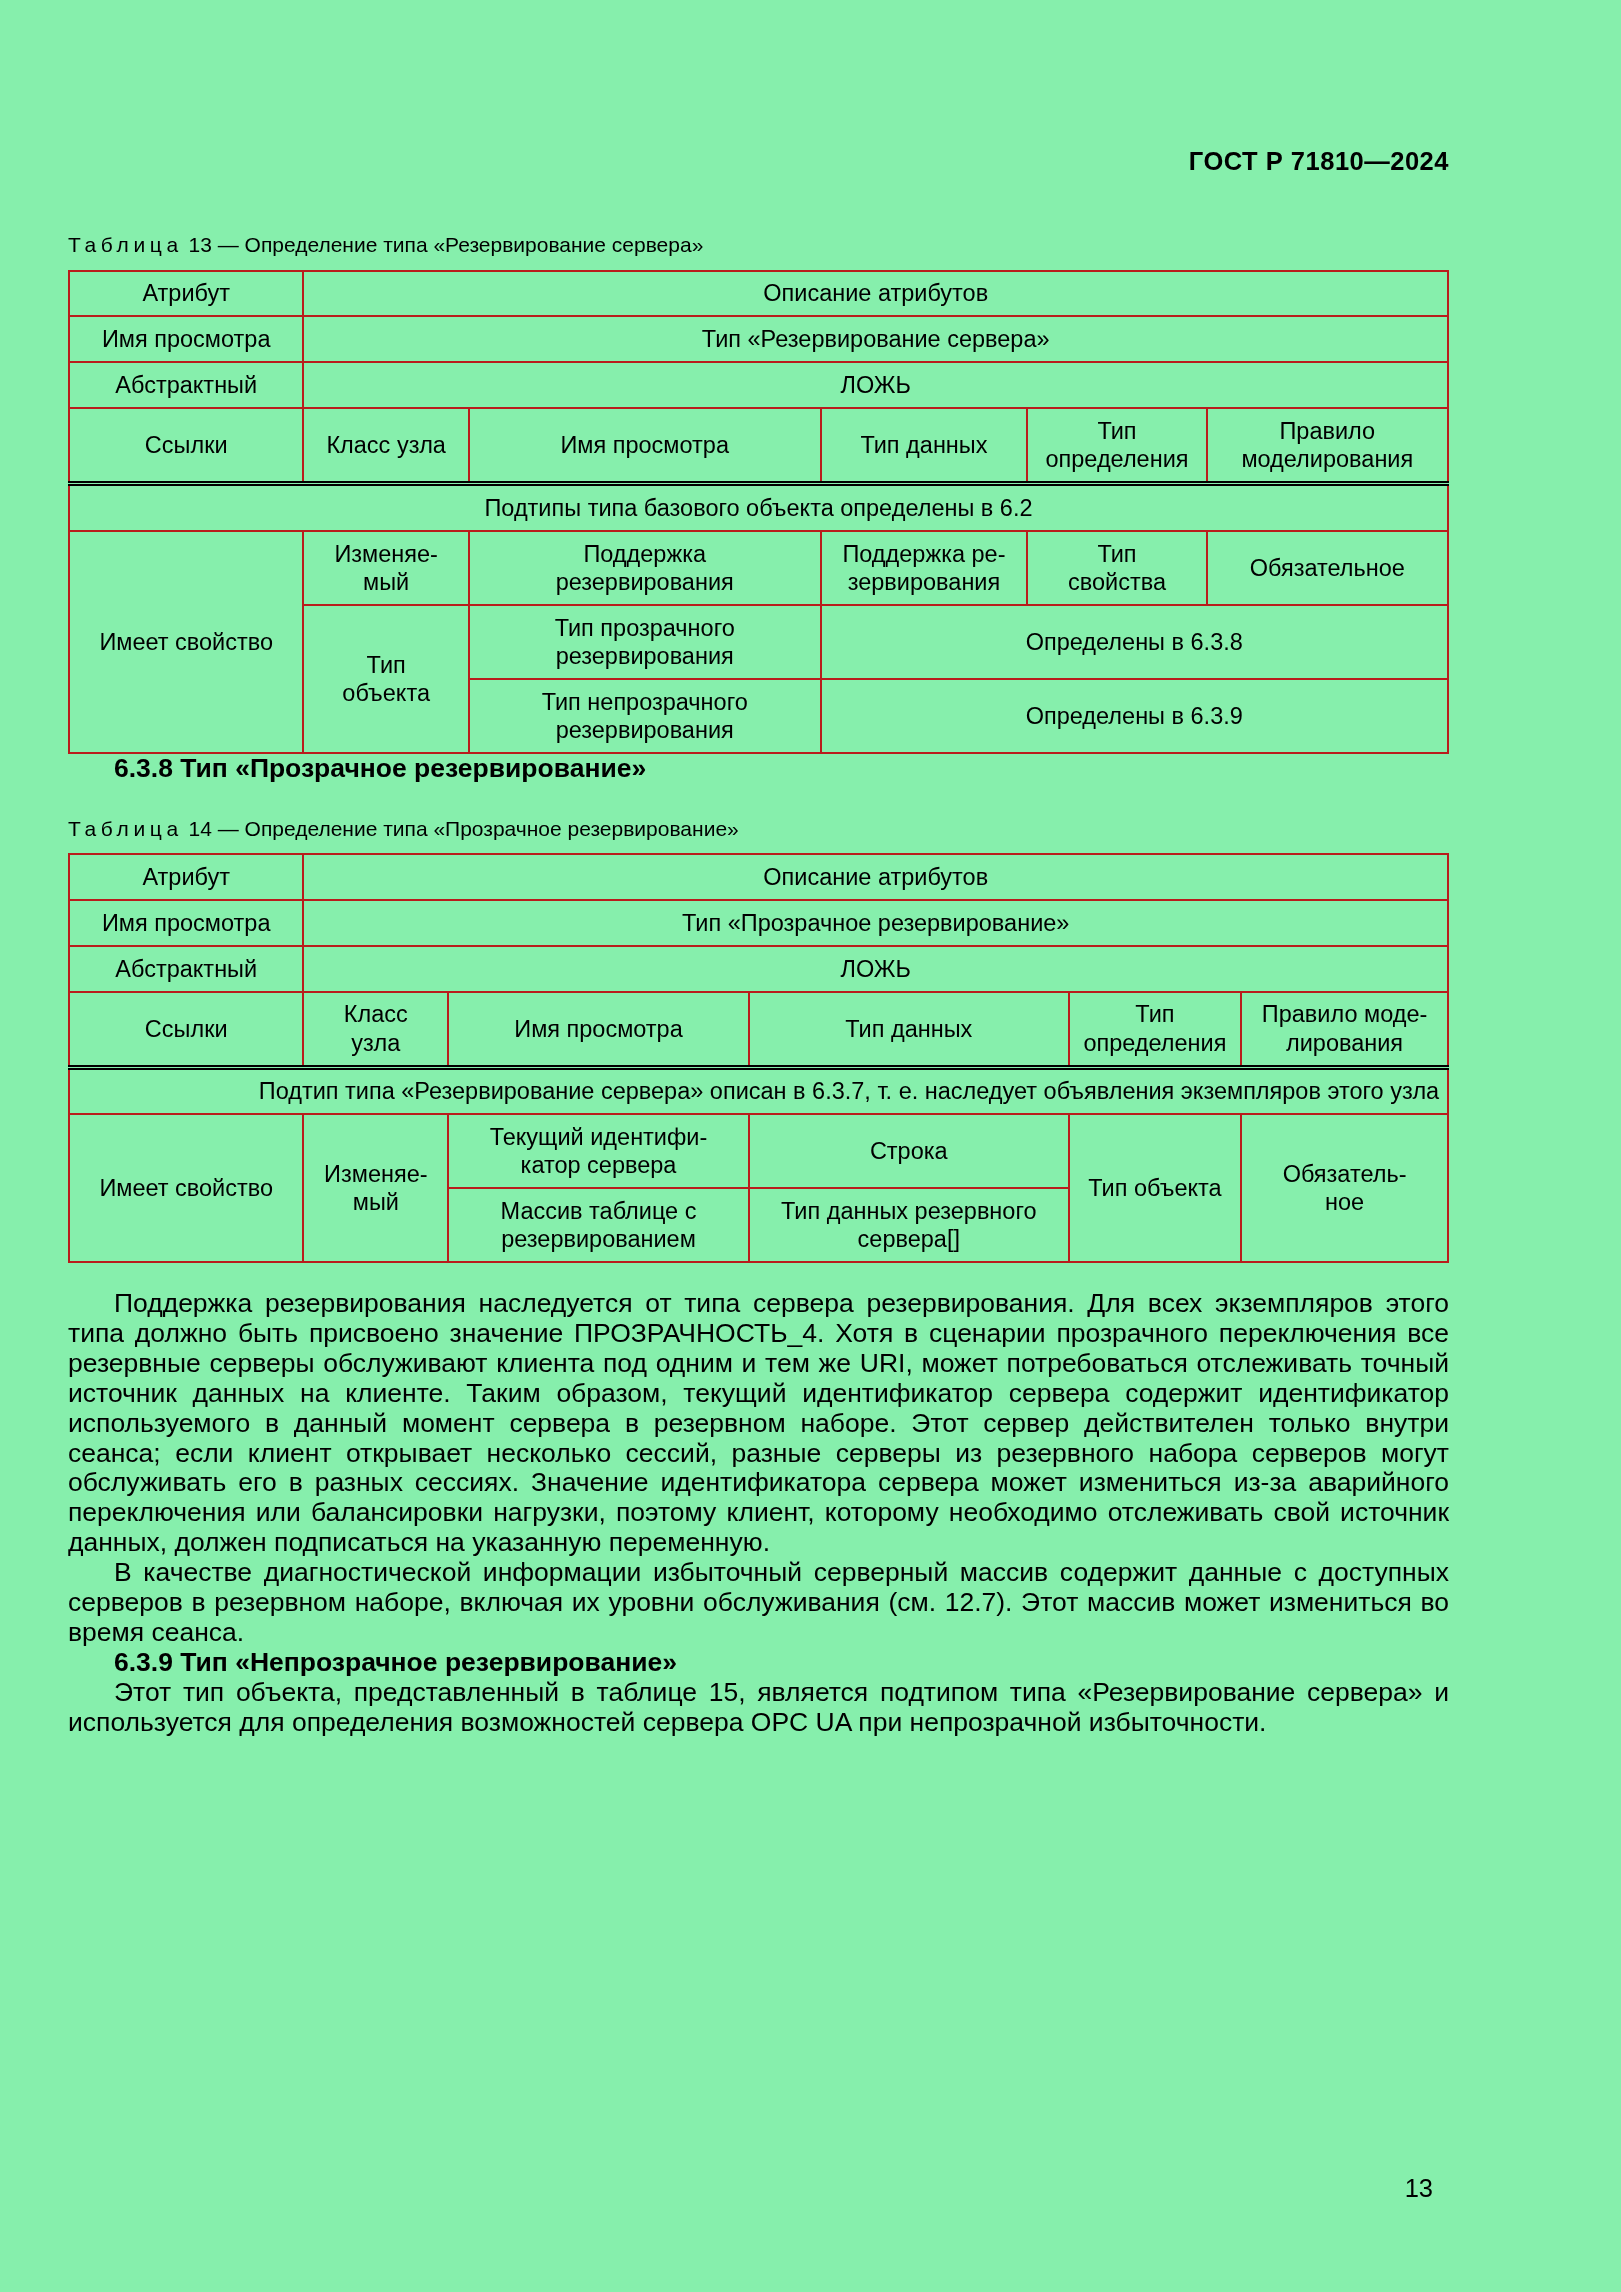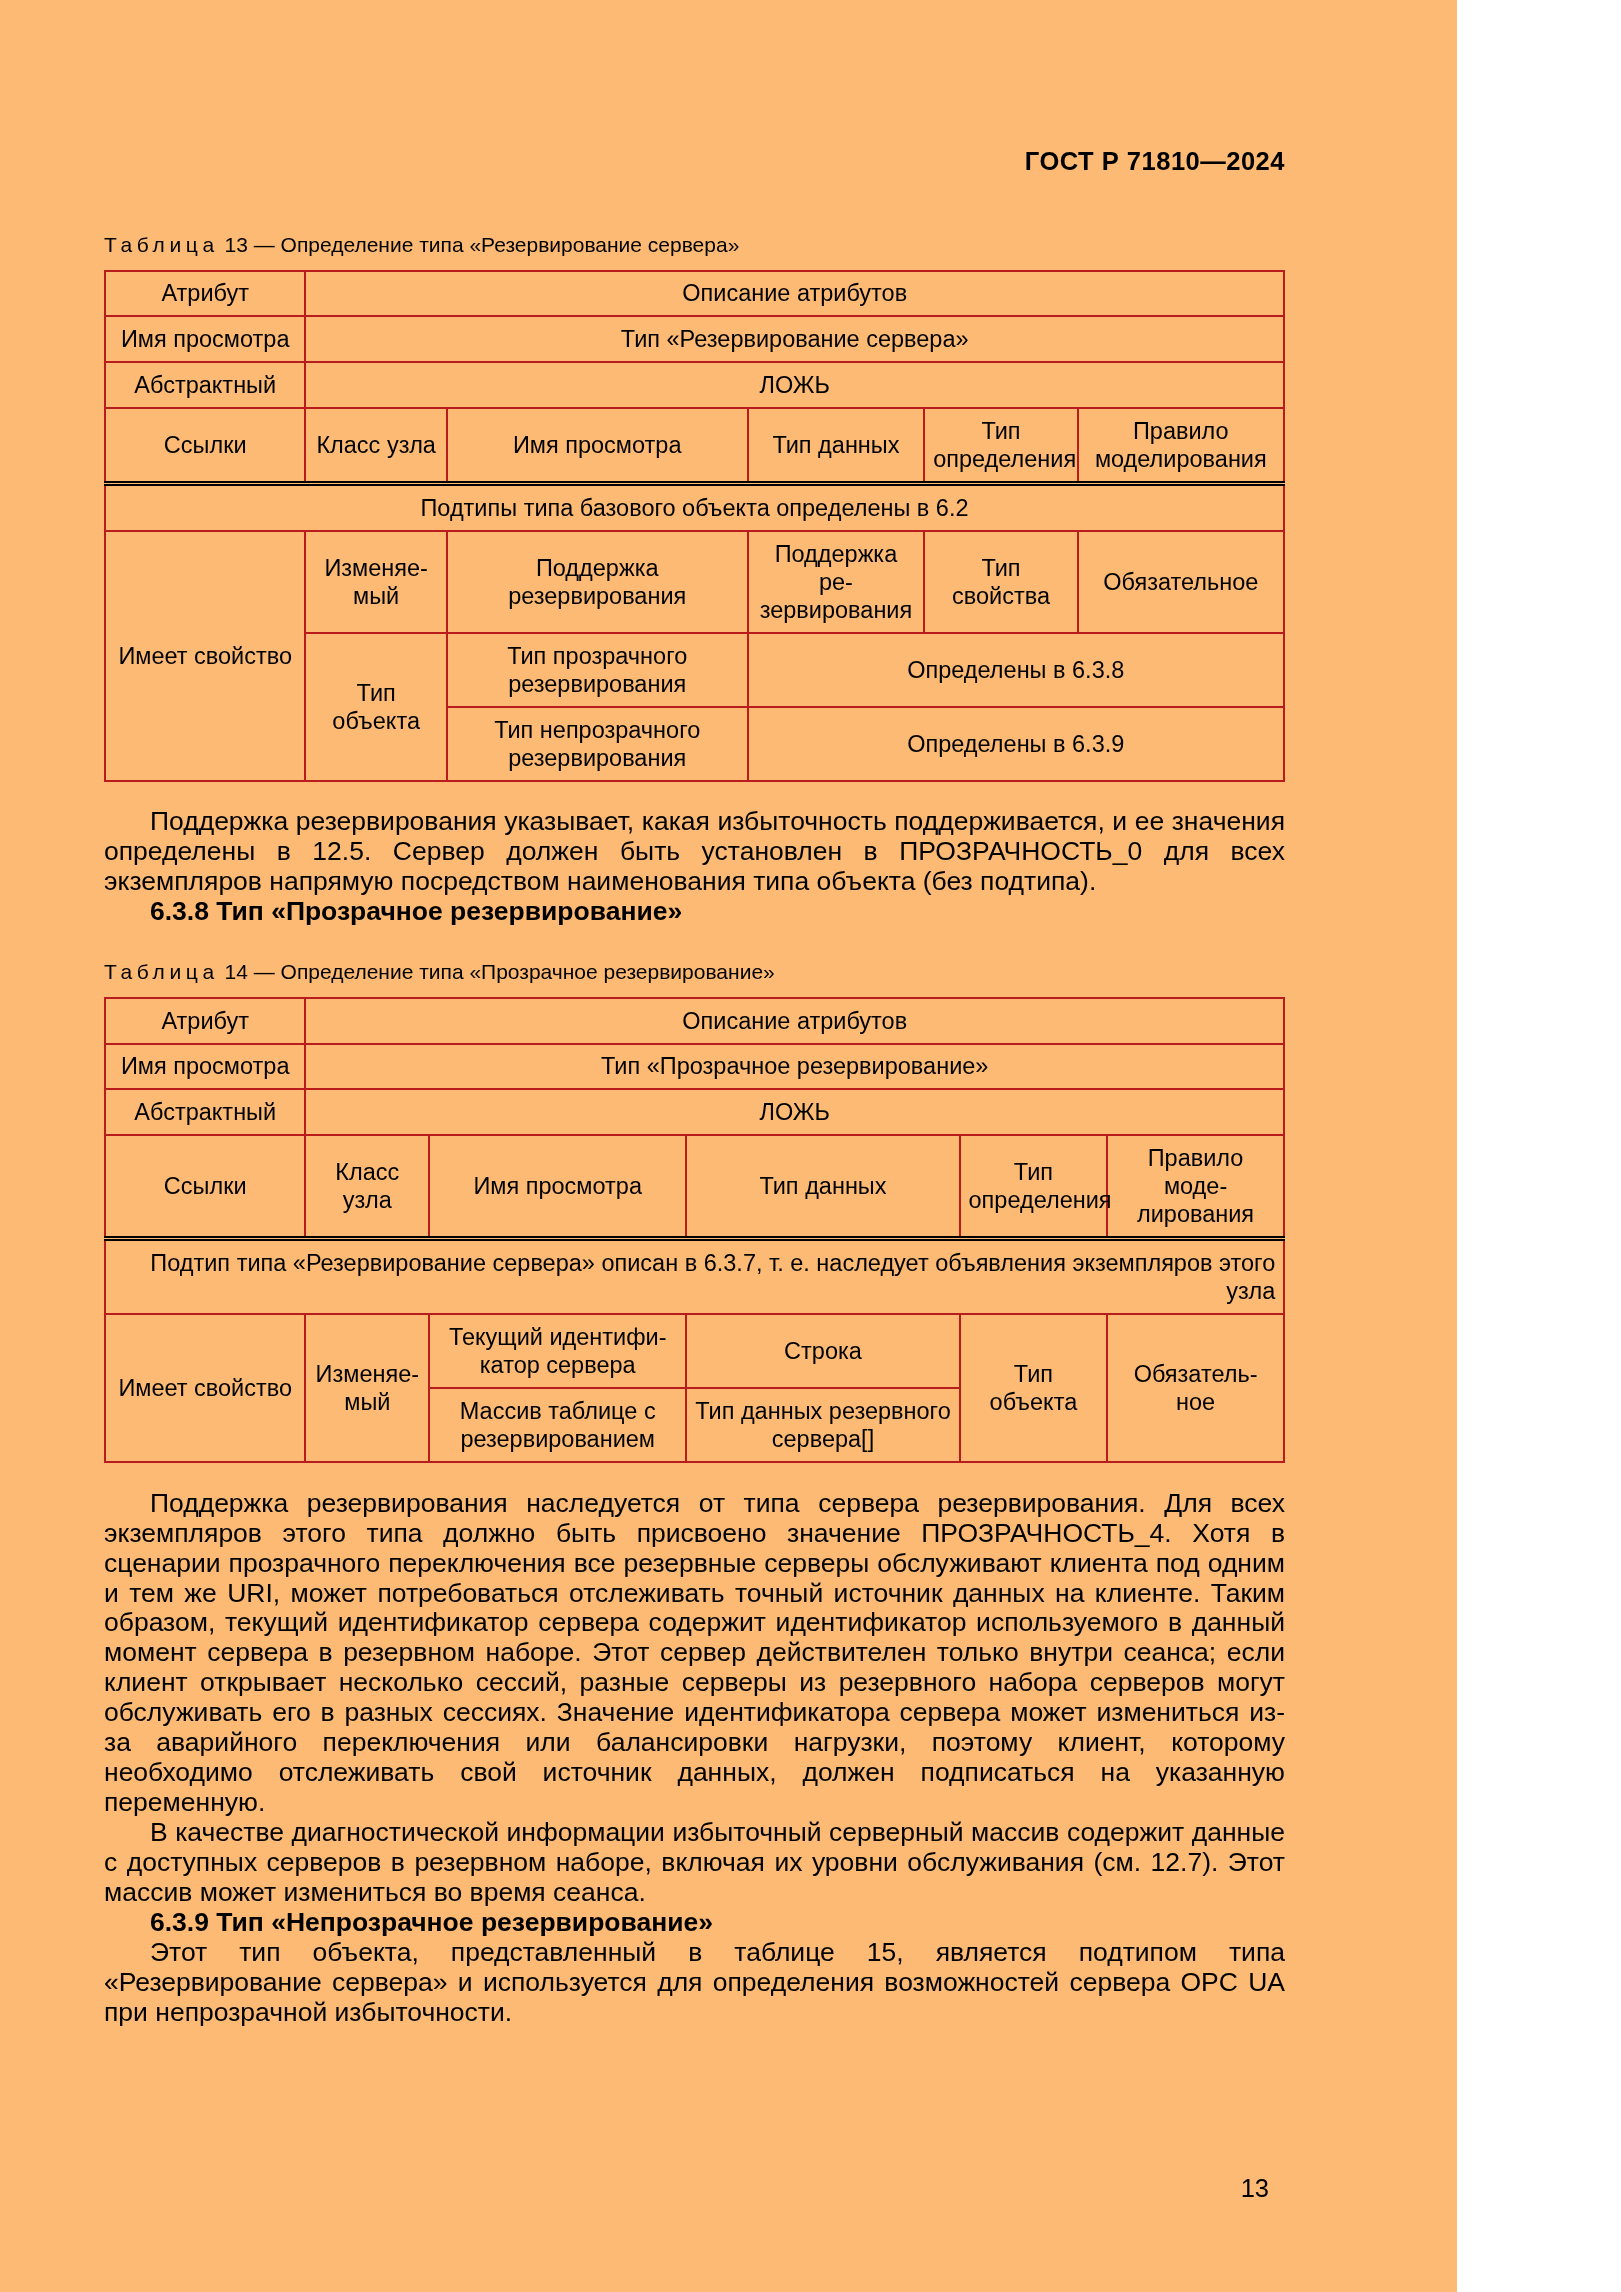--- a/index.html
+++ b/index.html
@@ -1,24 +1,24 @@
 <!DOCTYPE html>
 <html lang="ru"><head>
 <meta charset="utf-8">
 <style>
   * { box-sizing: border-box; margin: 0; padding: 0; }
   html, body { background: #ffffff; }
   .page {
     position: relative;
-    width: 1457px;
+    width: 1621px;
     height: 2293px;
-    background: #fdba74;
+    background: #86efac;
     color: #000000;
     font-family: "Liberation Sans", "DejaVu Sans", sans-serif;
-    padding: 147px 172px 0 104px;
+    padding: 147px 172px 0 68px;
     overflow: hidden;
   }
   .doc-header {
     text-align: right;
     font-weight: 700;
     font-size: 25.5px;
     letter-spacing: 0.5px;
     margin-bottom: 57px;
   }
   .tbl-caption {
@@ -122,21 +122,20 @@
         <td colspan="3">Определены в 6.3.8</td>
       </tr>
       <tr>
         <td>Тип непрозрачного
 резервирования</td>
         <td colspan="3">Определены в 6.3.9</td>
       </tr>
     </tbody>
   </table>
 
-  <p class="body-text mt">Поддержка резервирования указывает, какая избыточность поддерживается, и ее значения определены в 12.5. Сервер должен быть установлен в ПРОЗРАЧНОСТЬ_0 для всех экземпляров напрямую посредством наименования типа объекта (без подтипа).</p>
   <p class="body-text bold">6.3.8 Тип «Прозрачное резервирование»</p>
 
   <p class="tbl-caption mt-lg"><span class="spaced">Таблица</span> <span>14 — Определение типа «Прозрачное резервирование»</span></p>
 
   <table class="gost">
     <colgroup>
       <col style="width:17%">
         <col style="width:10.5%">
         <col style="width:21.8%">
         <col style="width:23.2%">

